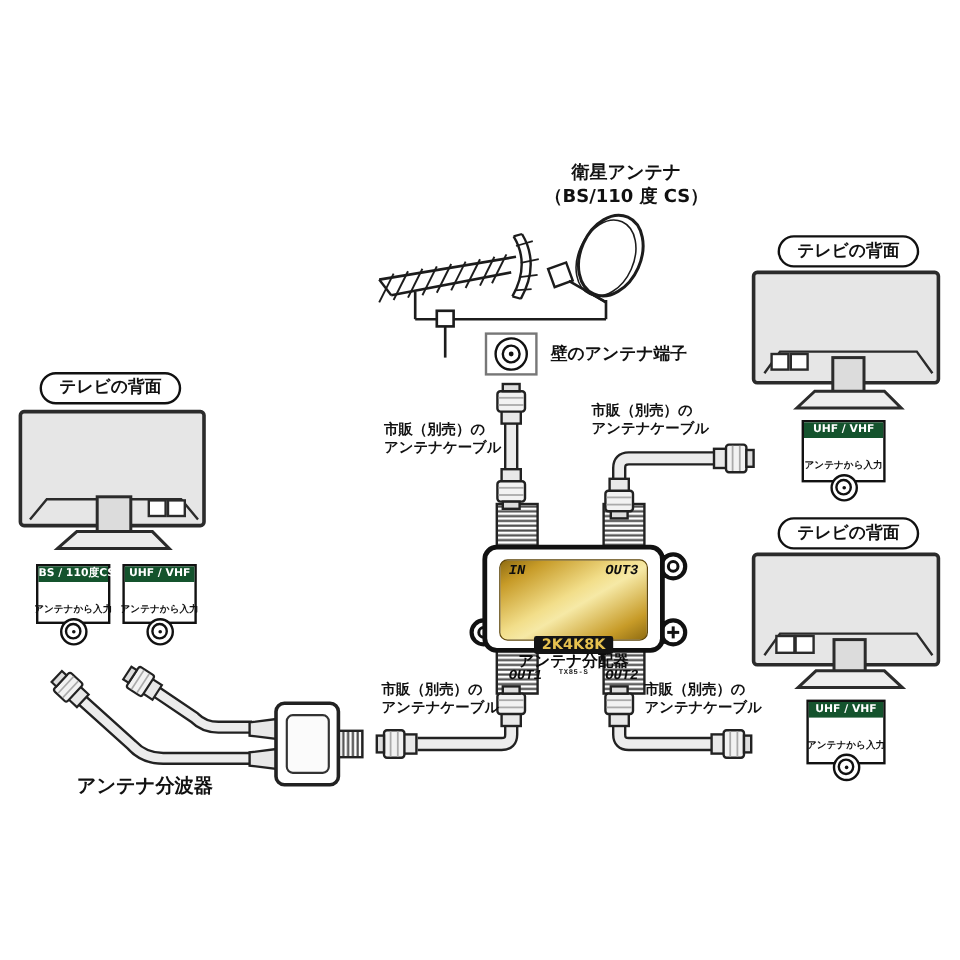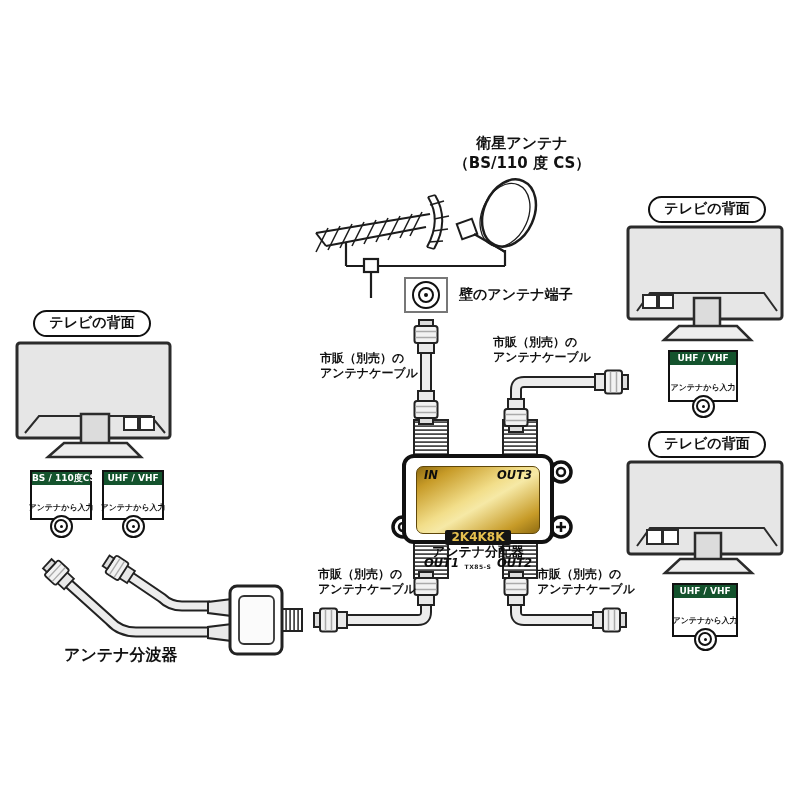--- a/index.html
+++ b/index.html
@@ -21,21 +21,21 @@
   .coax-dot{background:#111;border-radius:50%;}
   .coax.lg{width:24px;height:24px;} .coax.lg .coax-mid{width:12px;height:12px;} .coax.lg .coax-dot{width:4px;height:4px;}
   .coax.sm{width:19px;height:19px;} .coax.sm .coax-mid{width:10px;height:10px;} .coax.sm .coax-dot{width:3px;height:3px;}
   
   .cnote{position:absolute;font-size:12px;font-weight:700;line-height:1.25;color:#111;white-space:nowrap;}
   
   .gold{position:absolute;left:416px;top:466px;width:124px;height:68px;box-sizing:border-box;
         border:1px solid #5f470a;border-radius:7px;padding:3px 7px;
         background:linear-gradient(150deg,#8f6c12 0%,#c79b28 16%,#f2de8a 45%,#f6e9a6 55%,#c79b28 84%,#8f6c12 100%);
         display:flex;flex-direction:column;justify-content:space-between;}
-  .gold .grow{display:flex;justify-content:space-between;align-items:flex-end;line-height:1;}
+  .gold .grow{display:flex;justify-content:space-between;align-items:flex-start;line-height:1;font-family:Liberation Mono, monospace;}
   .gport{font-size:11.5px;font-weight:800;font-style:italic;color:#0d0d0d;}
   .gbadge{align-self:center;background:#141414;color:#e6c14f;font-weight:800;font-size:12px;
           padding:1px 7px;border-radius:2px;line-height:1.15;margin-top:48px;}
   .gname{align-self:center;font-size:13px;font-weight:800;color:#0d0d0d;line-height:1;white-space:nowrap;}
   .gbrand{font-size:6px;font-weight:700;color:#1a1a1a;letter-spacing:.5px;}
   
   .panel{position:absolute;border:2px solid #111;background:#fff;box-sizing:border-box;
          display:flex;flex-direction:column;}
   .panel .hd{background:#14532d;color:#fff;font-weight:700;font-size:9px;text-align:center;
              padding:2px 0 1px;line-height:1.1;white-space:nowrap;}

